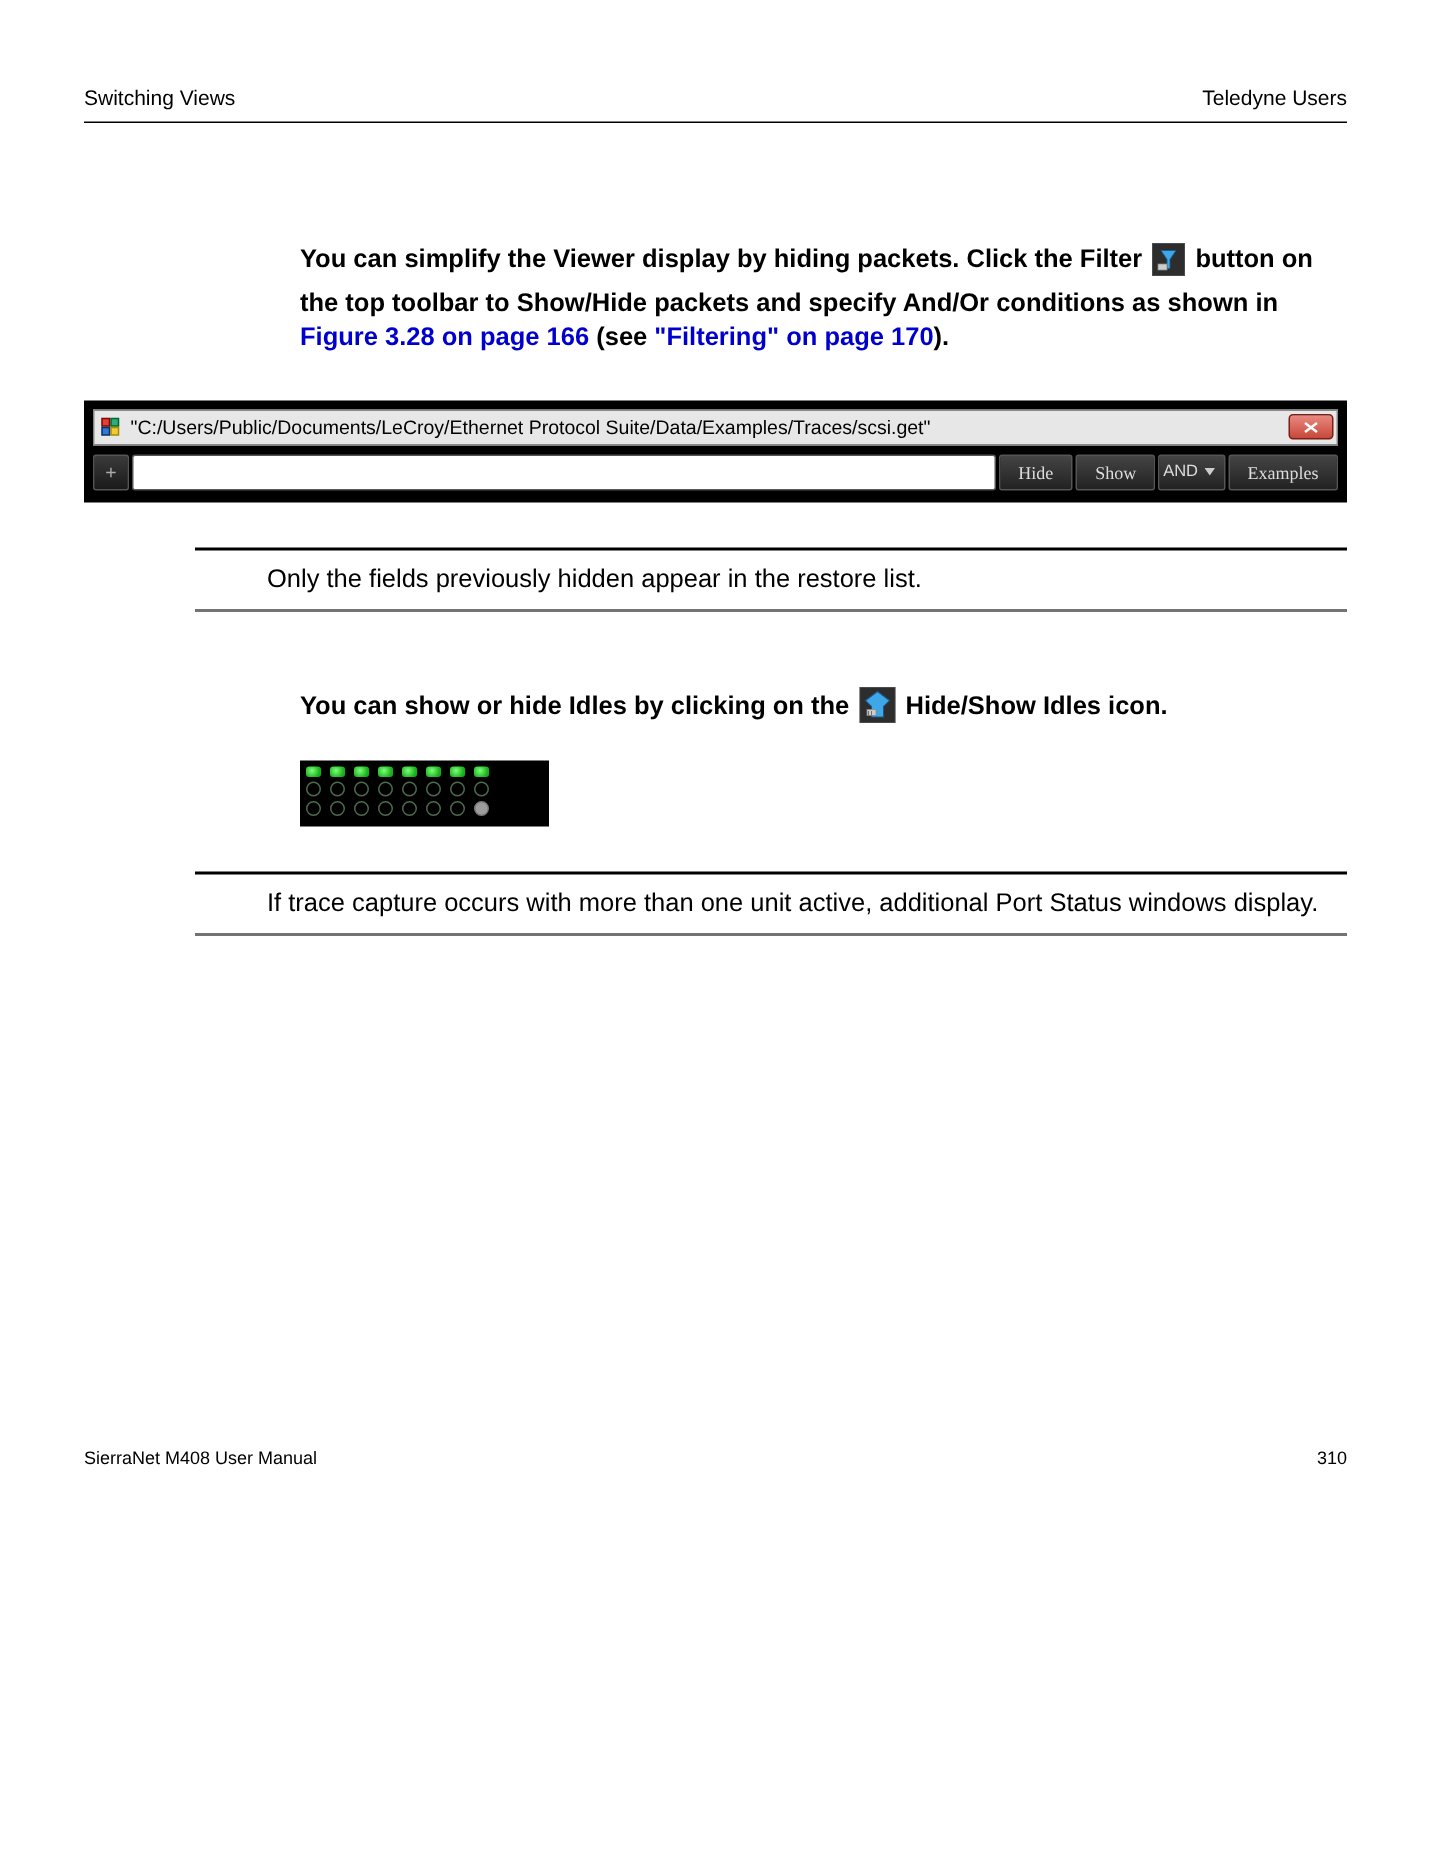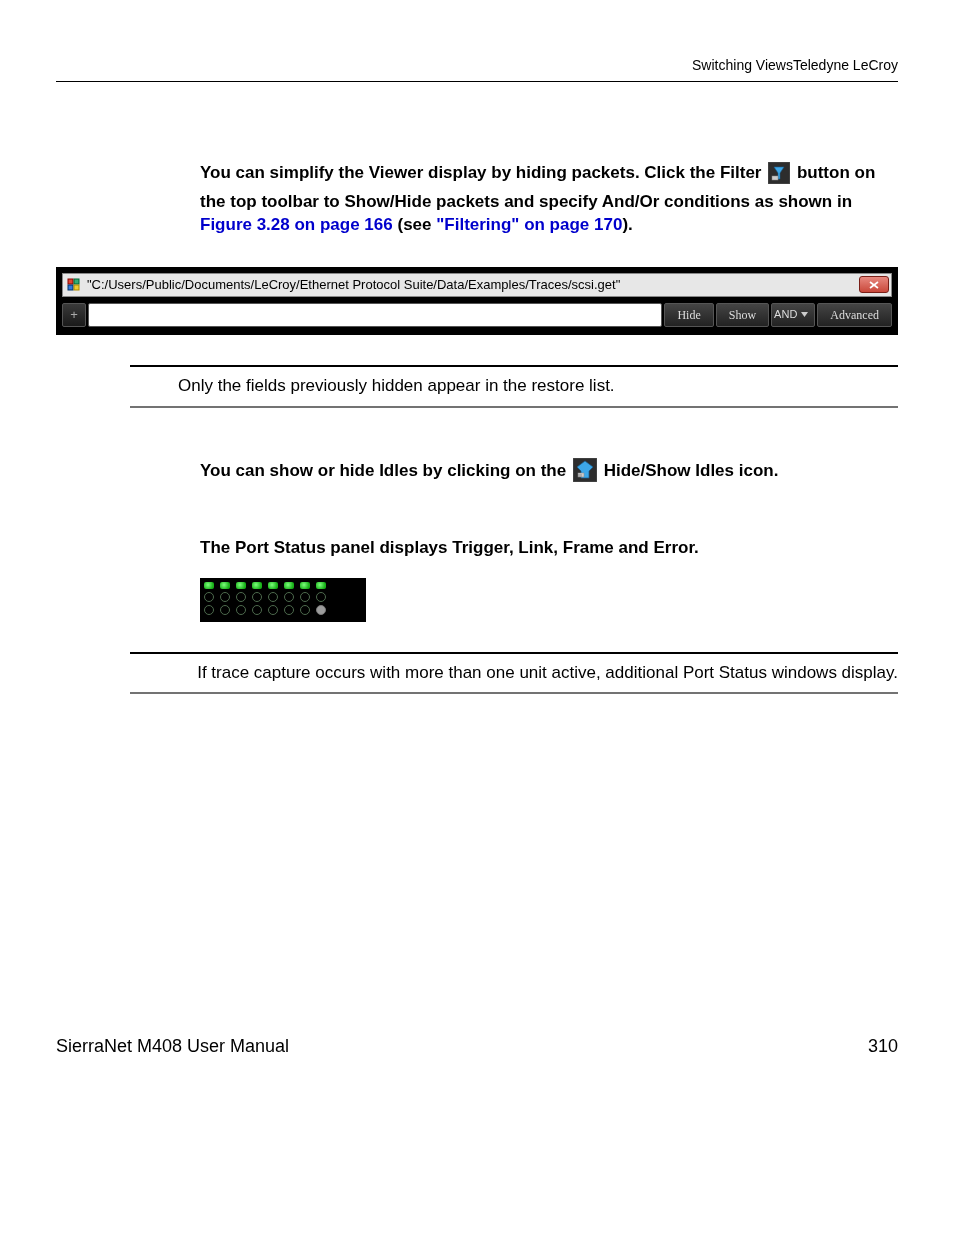--- a/index.html
+++ b/index.html
@@ -7,21 +7,21 @@
     font-size: 17px;
     color: #000;
     margin: 0;
     padding: 56px 56px 40px 56px;
     width: 954px;
     box-sizing: border-box;
     line-height: 1.35;
   }
   .header-row {
     display: flex;
-    justify-content: flex-end;
+    justify-content: space-between;
     font-size: 14px;
     border-bottom: 1px solid #000;
     padding-bottom: 6px;
     margin-bottom: 80px;
   }
   .content {
     margin-left: 144px;
     margin-right: 0;
   }
   .link {
@@ -168,30 +168,30 @@
     height: 10px;
     border: 1.5px solid #7a7a7a;
     background: #9c9c9c;
     border-radius: 50%;
     box-sizing: border-box;
   }
 
   .footer-row {
     display: flex;
     justify-content: space-between;
-    font-size: 18px;
+    font-size: 12px;
     margin-top: 340px;
   }
 </style>
 </head>
 <body>
 
 <div class="header-row">
   <span>Switching Views</span>
-  <span>Teledyne LeCroy</span>
+  <span>Teledyne Users</span>
 </div>
 
 <div class="content">
   <p class="para">
     <span>You can simplify the Viewer display by hiding packets. Click the Filter </span>
     <span class="inline-icon">
       <svg width="22" height="22">
         <rect x="0" y="0" width="22" height="22" fill="#2d2d2d" stroke="#555"></rect>
         <polygon points="6,5 16,5 12,11 12,17 10,17 10,11" fill="#3da7e8" stroke="#1a5a8a" stroke-width="0.6"></polygon>
         <rect x="4" y="14" width="6" height="4" fill="#ccc" stroke="#888" stroke-width="0.5"></rect>
@@ -225,21 +225,21 @@
     </div>
     <div class="filter-field"></div>
     <div class="tb-btn">Hide</div>
     <div class="tb-btn">Show</div>
     <div class="and-btn">
       <span>AND</span>
       <svg width="7" height="5">
           <polygon points="0,0 7,0 3.5,5" fill="#ccc"></polygon>
         </svg>
     </div>
-    <div class="tb-btn">Advanced</div>
+    <div class="tb-btn">Examples</div>
   </div>
 </div>
 
 <div class="note-block">
   <div class="note-inner">Only the fields previously hidden appear in the restore list.</div>
 </div>
 
 <div class="content">
   <p class="para">
     <span>You can show or hide Idles by clicking on the </span>
@@ -248,21 +248,20 @@
         <rect x="0" y="0" width="24" height="24" fill="#2d2d2d" stroke="#555"></rect>
         <polygon points="12,3 20,9 16,13 16,20 8,20 8,13 4,9" fill="#3da7e8" stroke="#1a5a8a" stroke-width="0.7"></polygon>
         <rect x="5" y="15" width="6" height="4" fill="#ccc" stroke="#888" stroke-width="0.5"></rect>
         <line x1="6" y1="16" x2="6" y2="19" stroke="#666" stroke-width="0.6"></line>
         <line x1="8" y1="16" x2="8" y2="19" stroke="#666" stroke-width="0.6"></line>
       </svg>
     </span>
     <span> Hide/Show Idles icon.</span>
   </p>
 
-  <p class="para" style="margin-top:48px">The Port Status panel displays Trigger, Link, Frame and Error.</p>
 
   <div class="portstatus">
     <div class="ps-row">
       <span class="dot-green"></span>
       <span class="dot-green"></span>
       <span class="dot-green"></span>
       <span class="dot-green"></span>
       <span class="dot-green"></span>
       <span class="dot-green"></span>
       <span class="dot-green"></span>
@@ -284,20 +283,20 @@
       <span class="circ"></span>
       <span class="circ"></span>
       <span class="circ"></span>
       <span class="circ"></span>
       <span class="circ"></span>
       <span class="circ-filled"></span>
     </div>
   </div>
 </div>
 
-<div class="note-block" style="margin-bottom:0;text-align:right;">
+<div class="note-block" style="margin-bottom:0;">
   <div class="note-inner">If trace capture occurs with more than one unit active, additional Port Status windows display.</div>
 </div>
 
 <div class="footer-row">
   <span>SierraNet M408 User Manual</span>
   <span>310</span>
 </div>
 
 </body></html>

